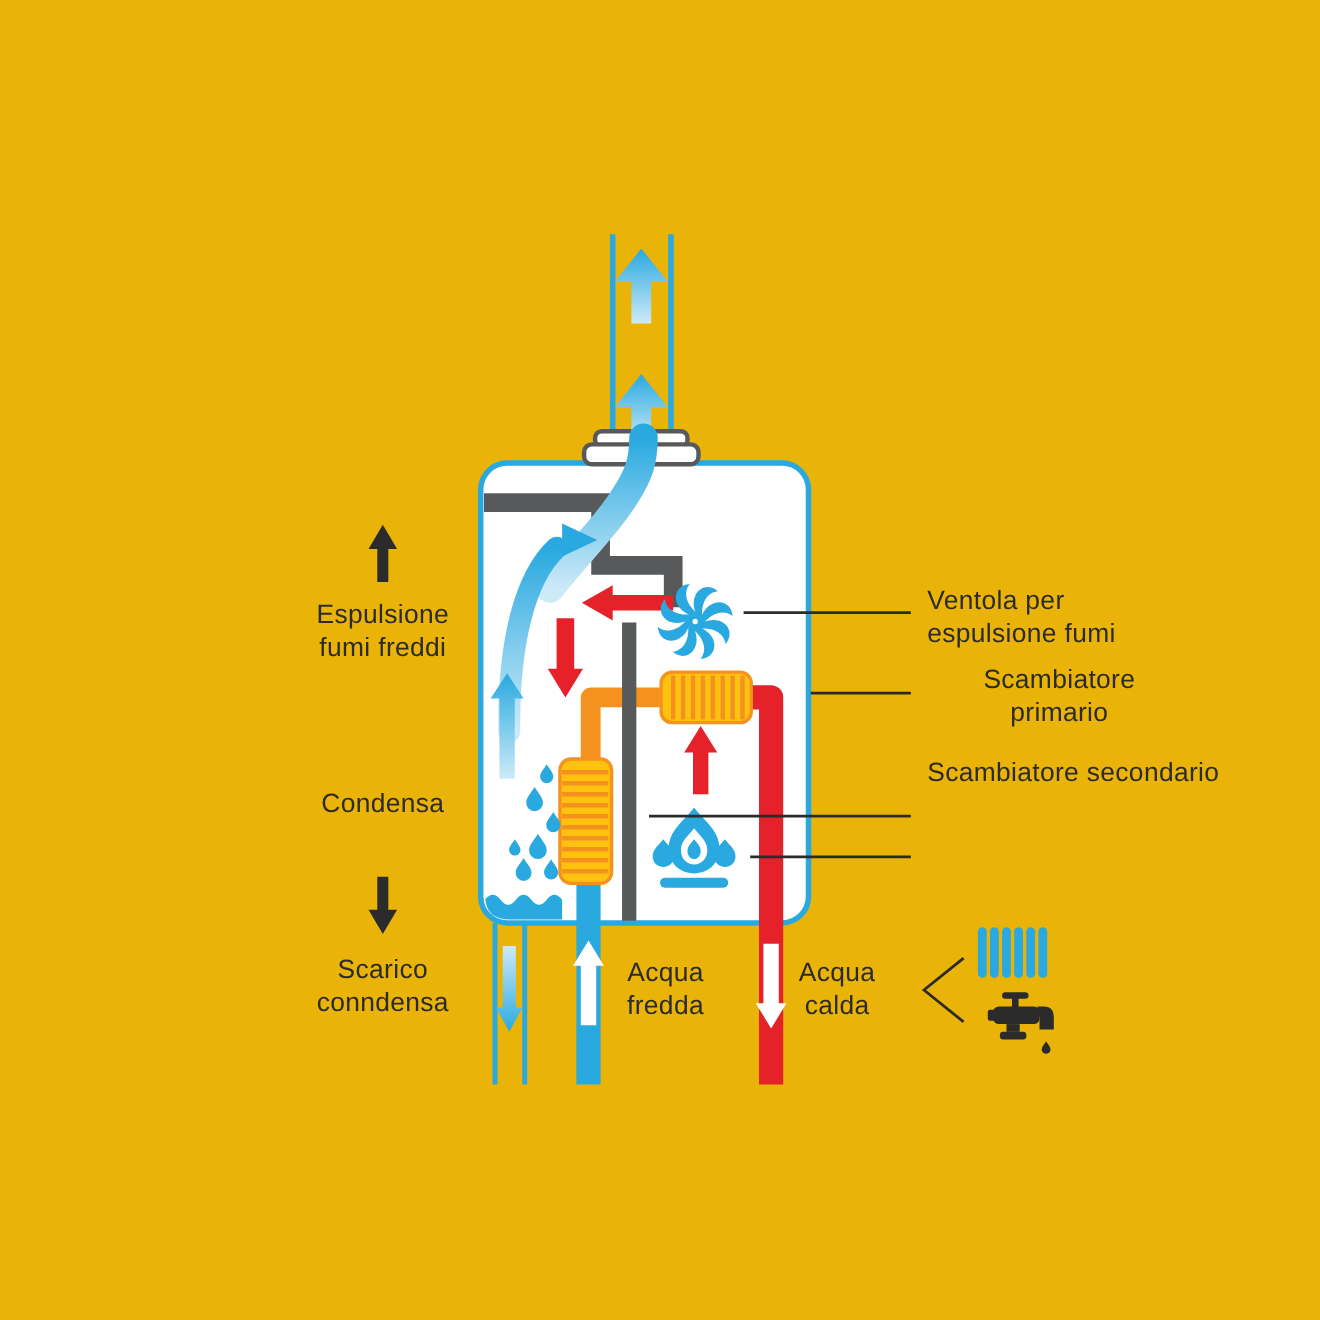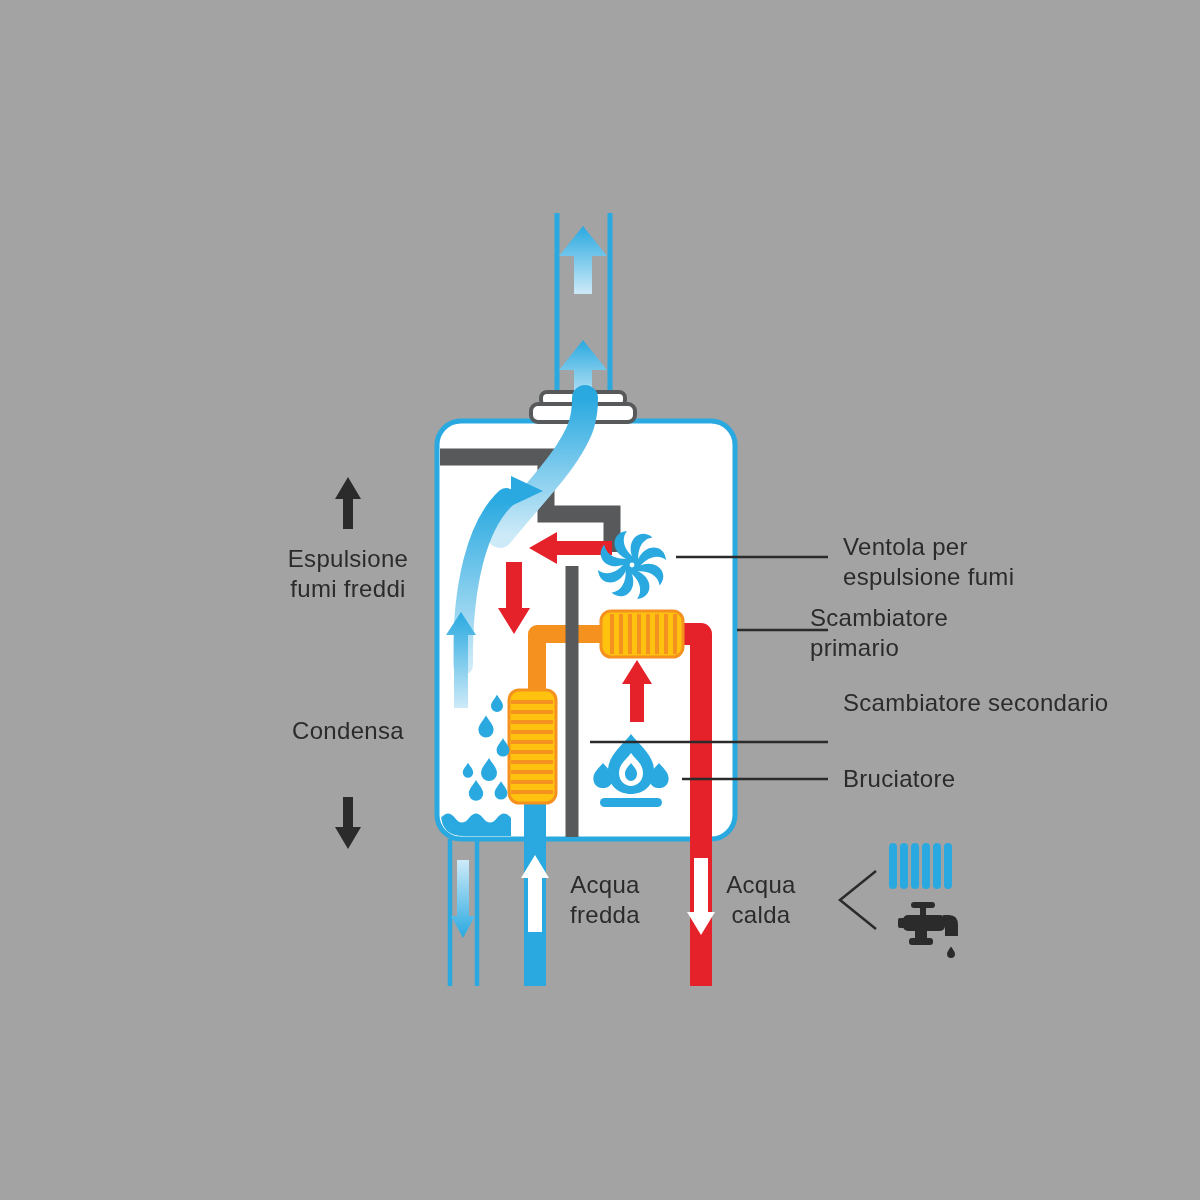--- a/index.html
+++ b/index.html
@@ -1,20 +1,20 @@
 <!DOCTYPE html>
 <html style="--c-blue: #29A9E0; --c-light_blue: #CDEAF8; --c-red: #E5212A; --c-orange: #F5911E; --c-yellow: #FFC20E; --c-gray: #58595B; --c-text: #2B2B2B;"><head>
 <meta charset="utf-8">
 <style>
   :root{
     --c-blue:#29A9E0; --c-light_blue:#CDEAF8; --c-red:#E5212A;
     --c-orange:#F5911E; --c-yellow:#FFC20E; --c-gray:#58595B; --c-text:#2B2B2B;
   }
   html,body{margin:0;padding:0;background:#fff;}
-  .stage{position:relative;width:1200px;height:1200px;background:#a3a3a3;overflow:hidden;
+  .stage{position:relative;width:1200px;height:1200px;background:#eab308;overflow:hidden;
          font-family:"Liberation Sans", sans-serif;}
   .stage svg{position:absolute;left:0;top:0;}
   .label{position:absolute;color:var(--c-text);font-size:24px;line-height:30px;
          white-space:pre-line;font-weight:500;letter-spacing:.3px;}
   .center{text-align:center;}
   .f-blue{fill:var(--c-blue)} .s-blue{stroke:var(--c-blue)}
   .f-red{fill:var(--c-red)}   .s-red{stroke:var(--c-red)}
   .s-orange{stroke:var(--c-orange)} .f-yellow{fill:var(--c-yellow)}
   .s-gray{stroke:var(--c-gray)} .f-black{fill:var(--c-text)} .s-black{stroke:var(--c-text)}
   .f-white{fill:#fff}
@@ -159,24 +159,25 @@
     <path d="M45 13 h6 q9 0 9 10 v11 h-13 v-11 Z"></path>
     <rect x="17" y="29" width="12" height="7"></rect>
     <rect x="11" y="36" width="24" height="7" rx="3"></rect>
     <use href="#drop" transform="translate(53,50) scale(0.5)"></use>
   </g>
 </svg>
 
 <div class="label center" style="left:228px;top:544px;width:240px;">Espulsione
 fumi freddi</div>
 <div class="label center" style="left:228px;top:716px;width:240px;">Condensa</div>
+<div class="label center" style="left:228px;top:867px;width:240px;">Scarico
+conndensa</div>
 <div class="label center" style="left:545px;top:870px;width:120px;">Acqua
 fredda</div>
 <div class="label center" style="left:705px;top:870px;width:112px;">Acqua
 calda</div>
 <div class="label" style="left:843px;top:532px;width:240px;">Ventola per
 espulsione fumi</div>
-<div class="label" style="left:810px;top:603px;width:240px;">Scambiatore
+<div class="label" style="left:843px;top:603px;width:240px;text-align:center;">Scambiatore
 primario</div>
 <div class="label" style="left:843px;top:688px;width:300px;">Scambiatore secondario</div>
-<div class="label" style="left:843px;top:764px;width:200px;">Bruciatore</div>
 
 </div>
 
 </body></html>

